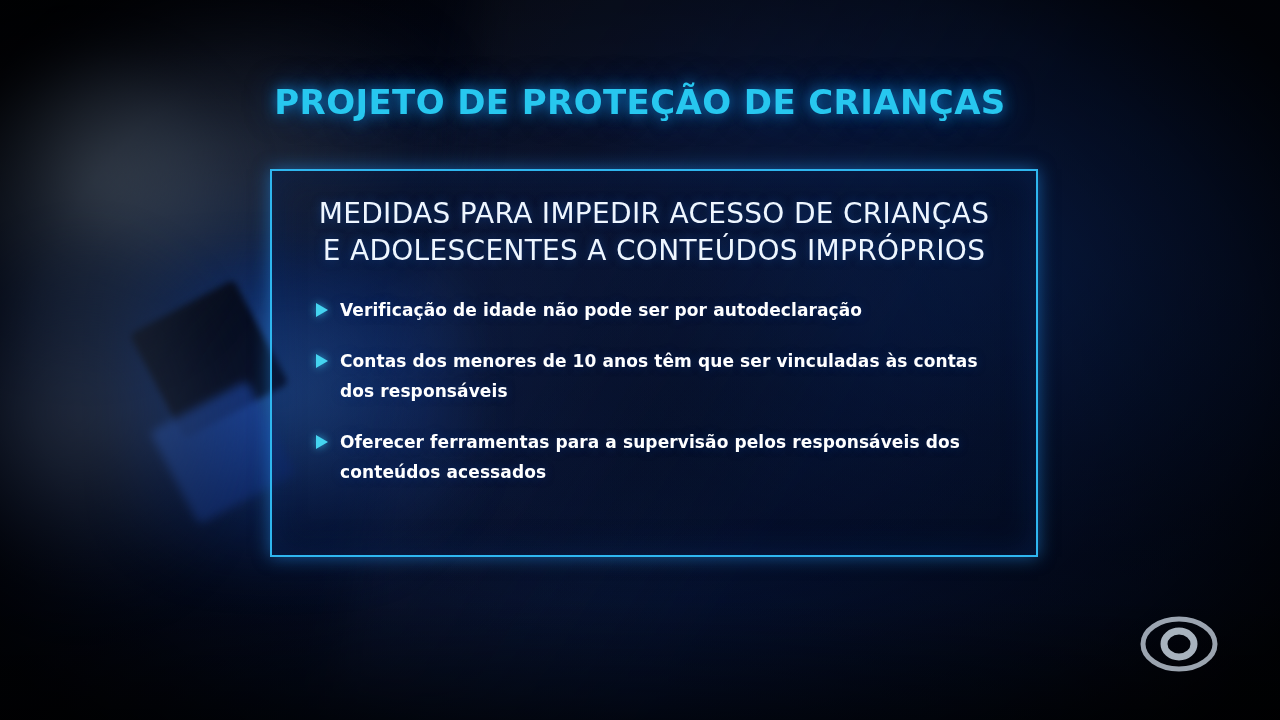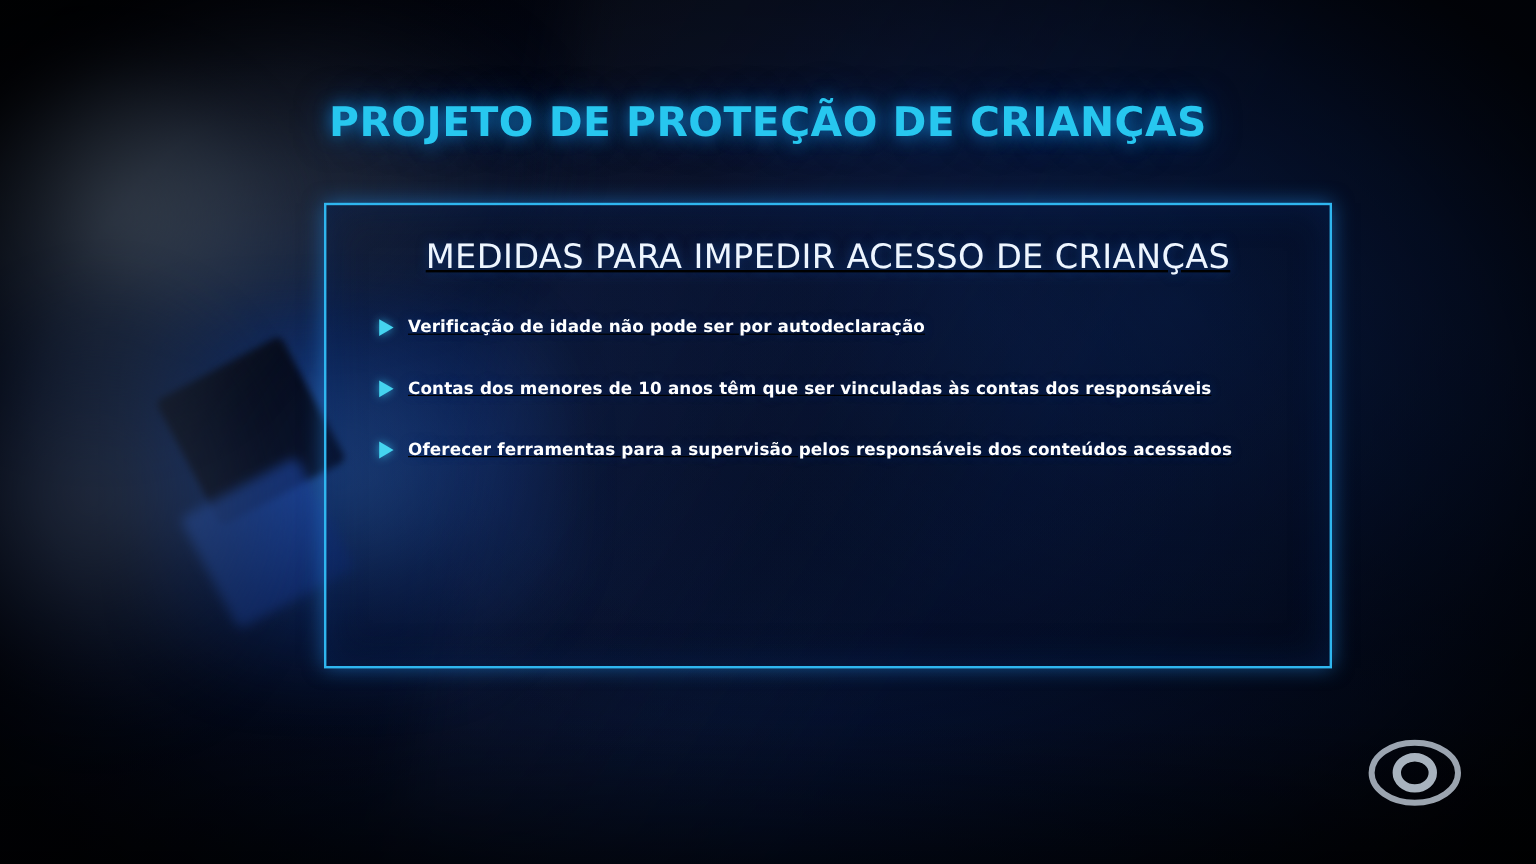--- a/index.html
+++ b/index.html
@@ -114,28 +114,27 @@
     line-height: 40px;
     color: #27c7ef;
     text-shadow: 0 0 14px rgba(20,140,220,0.85), 0 0 30px rgba(10,90,190,0.6);
   }
 
   
   #panel {
     position: absolute;
     left: 270px;
     top: 169px;
-    width: 840px;
+    width: 768px;
     height: 388px;
     border: 2px solid #2fb6ef;
     box-shadow: 0 0 16px rgba(35,140,230,0.55), inset 0 0 32px rgba(10,50,120,0.35);
     background: linear-gradient(180deg, rgba(4,14,40,0.30) 0%, rgba(4,12,34,0.22) 100%);
     z-index: 6;
     box-sizing: border-box;
-    text-decoration: underline;
   }
   #panel-heading {
     margin-top: 24px;
     text-align: center;
     color: #eef6ff;
     font-family: "DejaVu Sans", sans-serif;
     font-weight: 400;
     font-size: 28px;
     line-height: 37px;
     letter-spacing: 0.3px;
@@ -145,21 +144,21 @@
     margin: 26px 0 0 0;
     padding: 0 40px 0 68px;
     list-style: none;
   }
   .bullet-item {
     position: relative;
     margin-bottom: 21px;
     color: #ffffff;
     font-family: "DejaVu Sans", sans-serif;
     font-weight: bold;
-    font-size: 14px;
+    font-size: 17px;
     line-height: 30px;
     letter-spacing: 0.1px;
     text-shadow: 0 0 8px rgba(10,50,130,0.55);
   }
   .bullet-item:last-child { margin-bottom: 15px; }
   .bullet-marker {
     position: absolute;
     left: -24px;
     top: 8px;
     width: 0; height: 0;
@@ -198,20 +197,21 @@
   <div class="bg-vignette"></div>
   <div class="scan-dark-bottom"></div>
 
   <div id="title-block">
     <div class="title-line">PROJETO DE PROTEÇÃO DE CRIANÇAS</div>
   </div>
 
   <div id="panel">
     <div id="panel-heading">
       <div>MEDIDAS PARA IMPEDIR ACESSO DE CRIANÇAS</div>
+      <div>E ADOLESCENTES A CONTEÚDOS IMPRÓPRIOS</div>
     </div>
 
     <ul id="bullet-list">
       <li class="bullet-item">
         <span class="bullet-marker"></span>
         <span class="bullet-text">Verificação de idade não pode ser por autodeclaração</span>
       </li>
       <li class="bullet-item">
         <span class="bullet-marker"></span>
         <span class="bullet-text">Contas dos menores de 10 anos têm que ser vinculadas às contas dos responsáveis</span>

